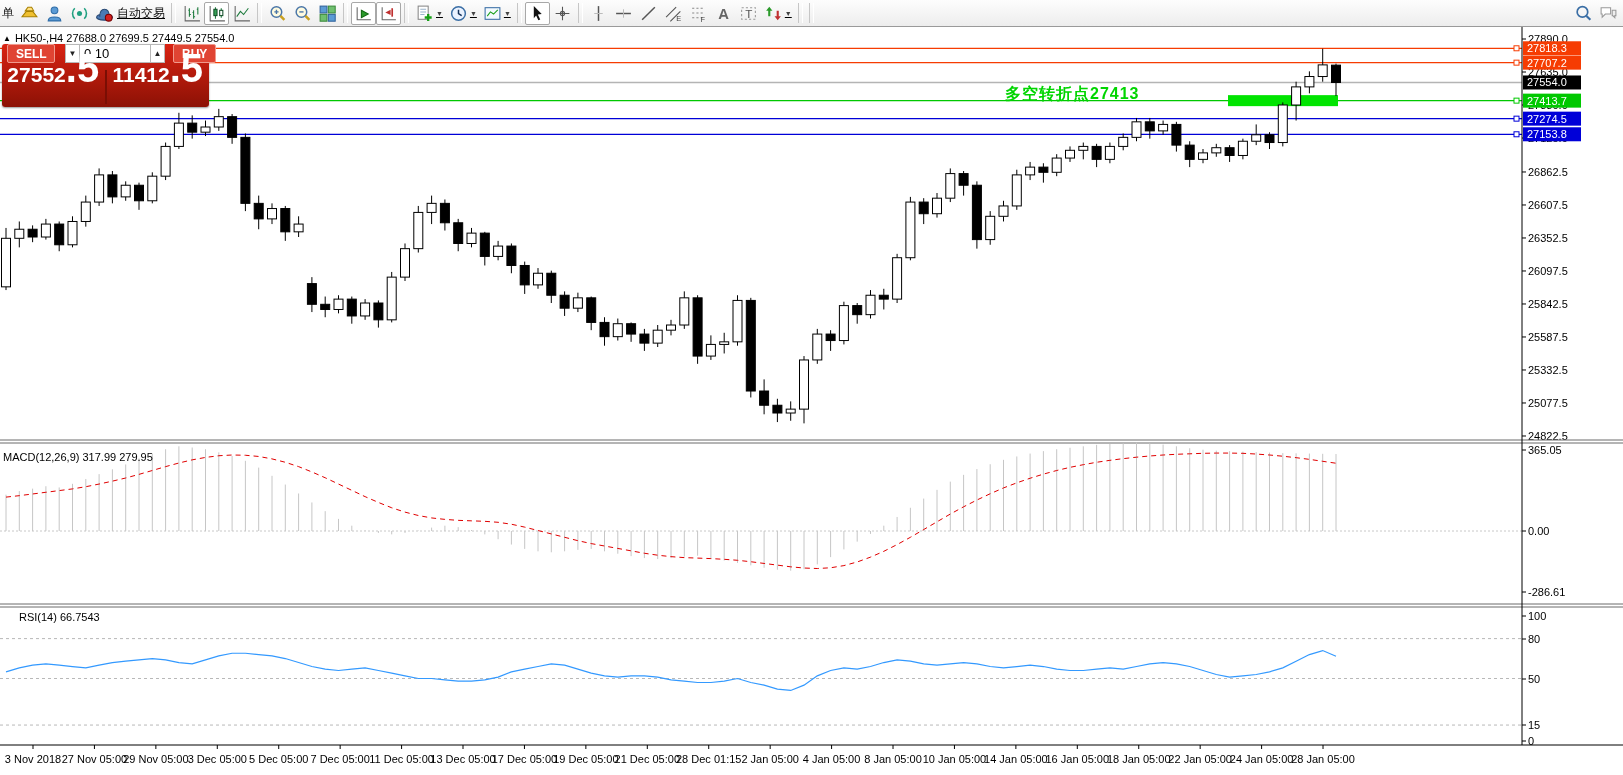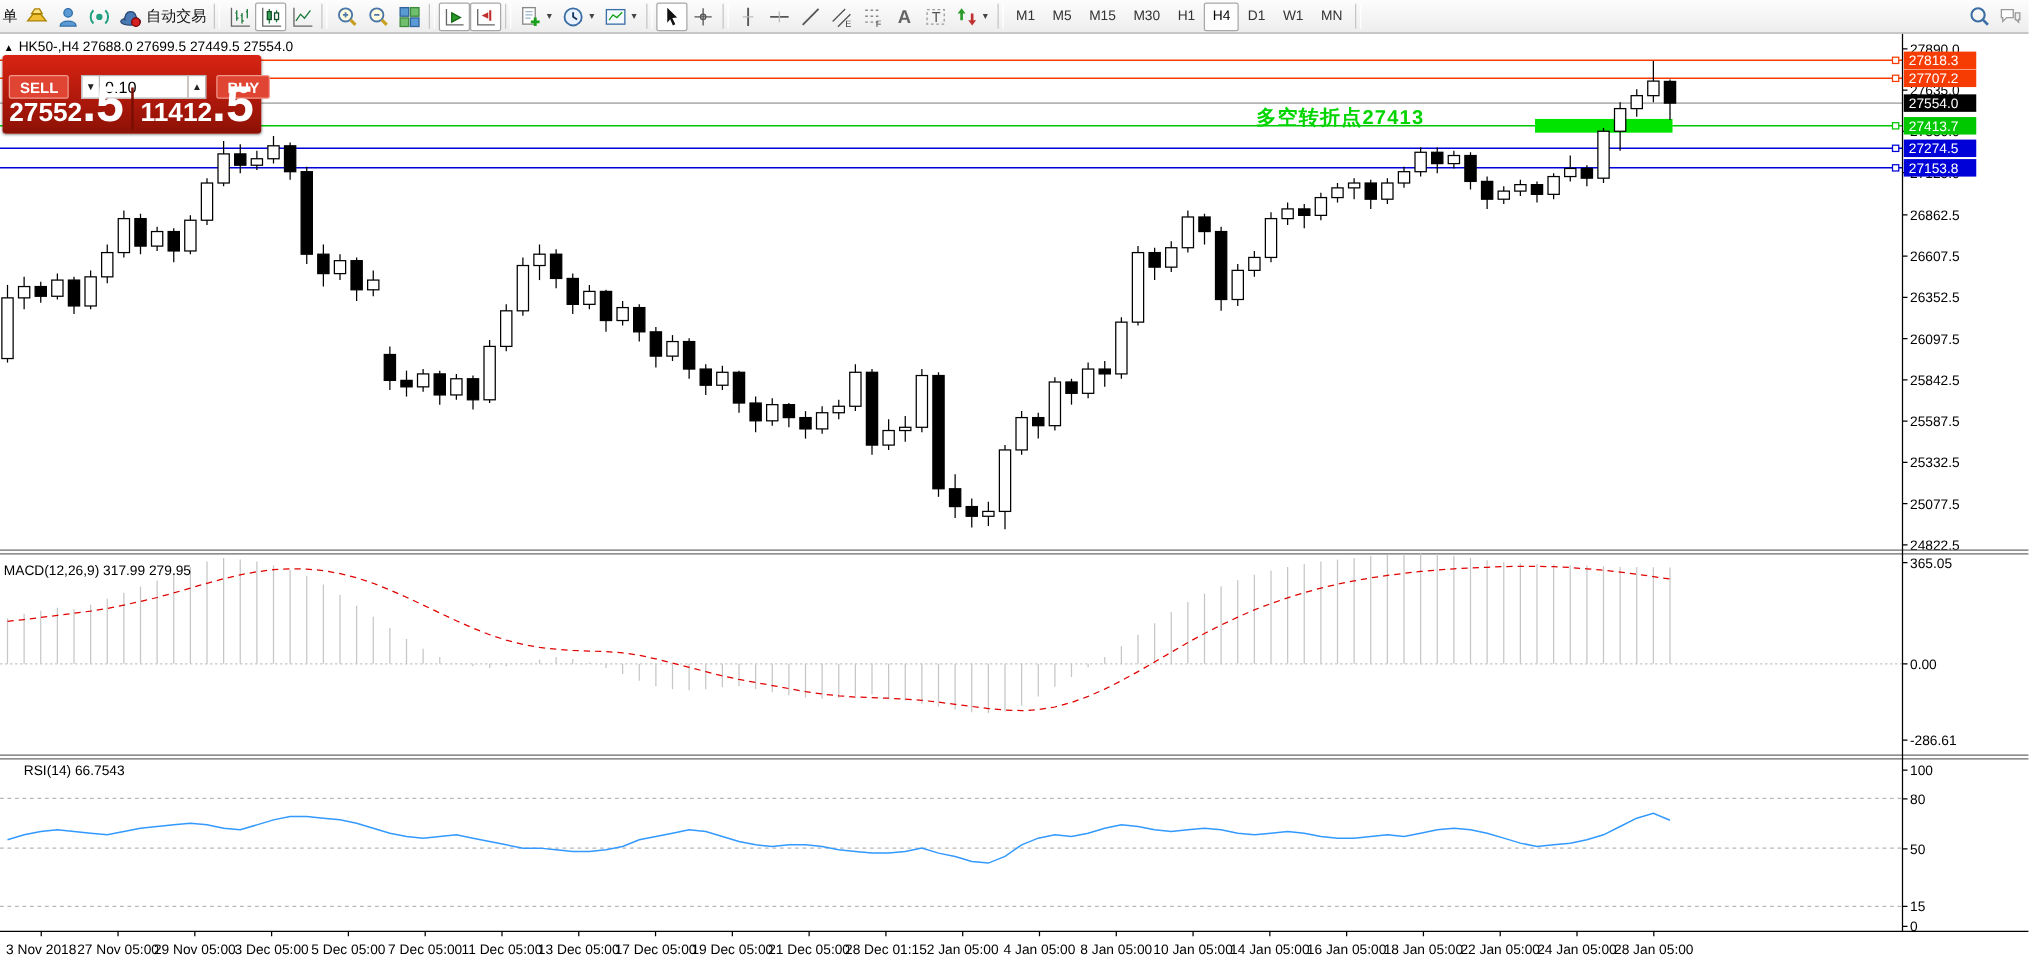--- a/index.html
+++ b/index.html
@@ -3,52 +3,52 @@
 <meta charset="utf-8">
 <style>
   html,body{margin:0;padding:0;width:1623px;height:775px;overflow:hidden;background:#fff;
     font-family:"Liberation Sans",sans-serif;-webkit-font-smoothing:none;}
   
   .toolbar{height:27px;background:linear-gradient(#fdfdfd,#ededed);border-bottom:1px solid #9a9a9a;
     display:flex;align-items:center;padding:0 2px;box-sizing:border-box;}
   .tb-group{display:flex;align-items:center;height:100%;}
   .tb-sep{width:3px;height:20px;margin:0 3px;border-left:1px solid #c6c6c6;border-right:1px solid #fff;}
   .tb-btn{display:flex;align-items:center;justify-content:flex-end;height:23px;min-width:25px;padding:0 2px;
-    border:1px solid transparent;background:transparent;cursor:default;box-sizing:border-box;}
+    border:1px solid transparent;background:transparent;cursor:default;box-sizing:border-box;text-decoration:underline;}
   .tb-btn.active{background:#fff;border:1px solid #a8a8a8;border-radius:2px;}
   .tb-btn .caret{font-size:7px;color:#444;margin-left:2px;}
   .tb-btn .tb-label{font-size:12px;color:#111;margin-left:3px;white-space:nowrap;}
   .tb-char{font-size:12px;color:#111;margin:0 3px 0 0;}
   .tf-btn{font-size:11px;color:#333;padding:0 6px;height:23px;display:flex;align-items:center;
     border:1px solid transparent;background:transparent;}
   .tf-btn.active{background:#fdfdfd;border:1px solid #a8a8a8;border-radius:2px;color:#000;}
   .tb-right{margin-left:auto;display:flex;align-items:center;}
   
   .chart-window{position:relative;width:1623px;height:747px;background:#fff;}
   #chart-svg{position:absolute;left:0;top:0;}
   .chart-title{position:absolute;left:3px;top:5px;font-size:11px;color:#000;display:flex;align-items:center;}
   .chart-title .tri{font-size:8px;margin-right:4px;}
   .ind-label{position:absolute;left:3px;font-size:11px;color:#000;}
   .annotation{position:absolute;font-weight:bold;font-size:16px;letter-spacing:1px;}
   
   .ocp{position:absolute;left:2px;top:17px;width:207px;height:63px;
     background:linear-gradient(#d92313,#8c1105);border-radius:3px;box-shadow:0 1px 2px rgba(0,0,0,.4);}
-  .ocp-row1{position:absolute;left:0;top:16px;width:100%;height:19px;display:flex;align-items:center;}
+  .ocp-row1{position:absolute;left:0;top:0;width:100%;height:19px;display:flex;align-items:center;}
   .ocp-btn{height:19px;font-size:12px;font-weight:bold;color:#fff;background:#e04433;
     border:1px solid #f0998c;border-radius:2px;padding:0 8px;}
   .ocp-sell{margin-left:5px;width:48px;}
   .ocp-buy{margin-left:8px;width:48px;}
   .vol{display:flex;align-items:center;margin-left:10px;height:19px;}
   .vol-arrow{width:15px;height:19px;background:#fff;border:1px solid #b8b8b8;font-size:8px;color:#222;
     display:flex;align-items:center;justify-content:center;padding:0;}
   .vol-input{width:62px;height:17px;border:1px solid #b8b8b8;border-left:none;border-right:none;
     font-size:13px;padding:0 4px;color:#000;}
   .ocp-prices{position:absolute;left:0;top:24px;width:100%;height:38px;display:flex;}
   .ocp-price{flex:1;color:#fff;font-weight:bold;display:flex;align-items:flex-end;justify-content:center;
-    padding-bottom:2px;line-height:1;}
+    padding-bottom:18px;line-height:1;}
   .ocp-price .main{font-size:21px;padding-bottom:3px;}
   .ocp-price .big{font-size:40px;}
   .ocp-div{width:2px;background:#7a0e04;margin:2px 0;}
 </style>
 </head>
 <body>
 
 <div class="toolbar" id="toolbar">
     <div class="tb-group">
       <span class="tb-char">单</span>
@@ -227,31 +227,20 @@
       </button>
       <button class="tb-btn">
         <svg width="19" height="19" viewBox="0 0 18 18" fill="none" stroke-width="1">
           <path d="M5,2.5 l3,4 h-2 v5 h-2 v-5 H2 z" fill="#2a9a2a"></path>
           <path d="M13,15.5 l-3,-4 h2 v-5 h2 v5 h2 z" fill="#c03030"></path>
         </svg>
         <span class="caret">▼</span>
       </button>
     </div>
     <div class="tb-sep"></div>
-    <div class="tb-group">
-      <button class="tf-btn">M1</button>
-      <button class="tf-btn">M5</button>
-      <button class="tf-btn">M15</button>
-      <button class="tf-btn">M30</button>
-      <button class="tf-btn">H1</button>
-      <button class="tf-btn active">H4</button>
-      <button class="tf-btn">D1</button>
-      <button class="tf-btn">W1</button>
-      <button class="tf-btn">MN</button>
-    </div>
     <div class="tb-sep"></div>
     <div class="tb-right">
       <button class="tb-btn">
         <svg width="19" height="19" viewBox="0 0 18 18" fill="none" stroke-width="1">
           <circle cx="8" cy="7.5" r="5" fill="none" stroke="#3a6ea5" stroke-width="1.6"></circle>
           <line x1="11.8" y1="11.3" x2="15.5" y2="15" stroke="#3a6ea5" stroke-width="2"></line>
         </svg>
       </button>
       <button class="tb-btn">
         <svg width="19" height="19" viewBox="0 0 18 18" fill="none" stroke-width="1">

